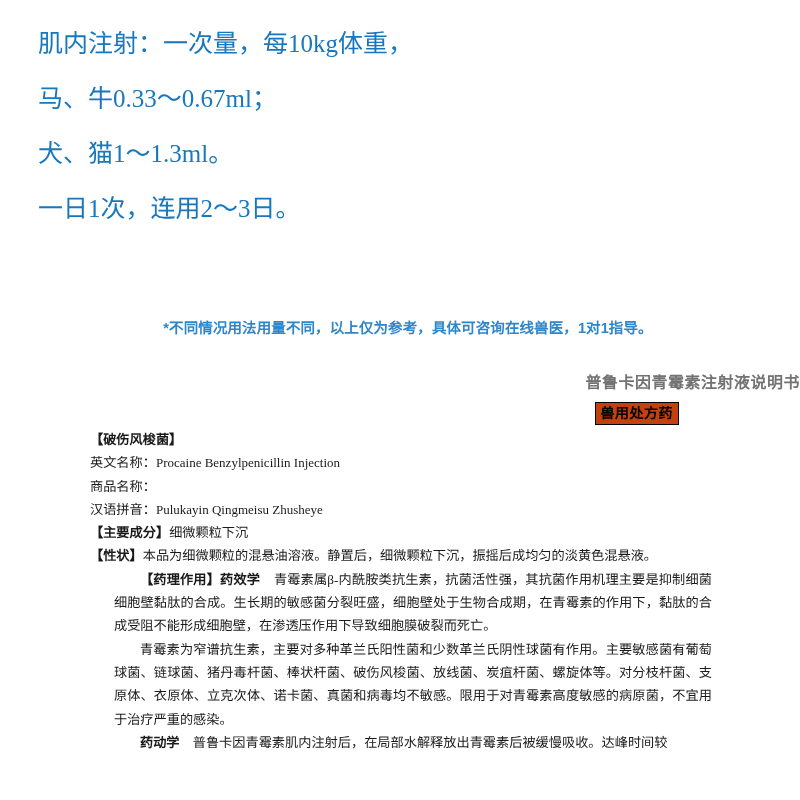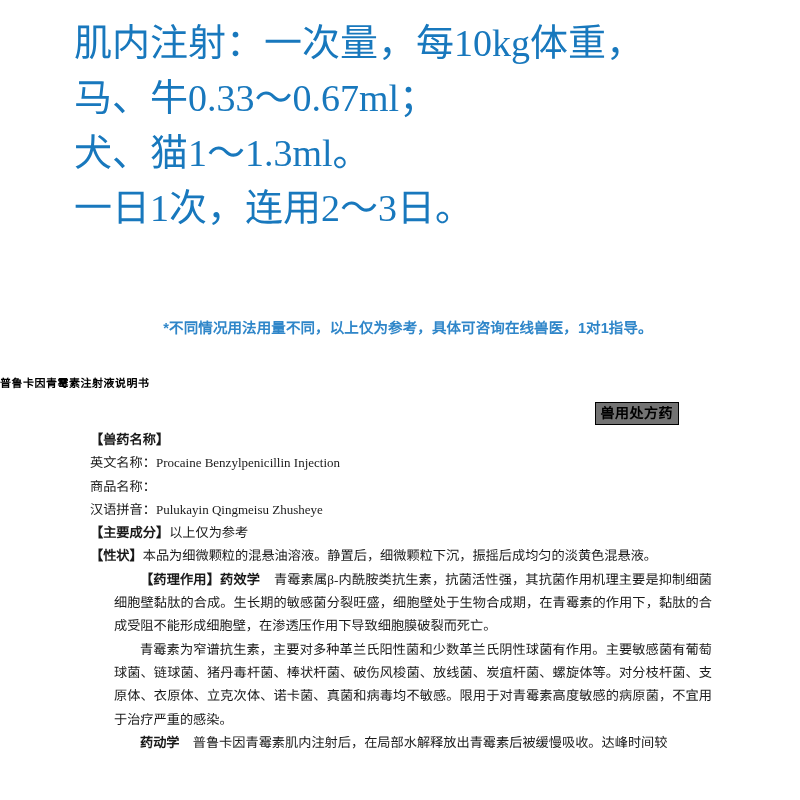--- a/index.html
+++ b/index.html
@@ -22,24 +22,24 @@
     position: absolute;
     left: 0;
     top: 0;
     width: 800px;
     padding-top: 16px;
     box-sizing: border-box;
   }
   .dosage-line {
     color: #1878bd;
     font-family: "Liberation Serif", "DejaVu Serif", serif;
-    font-size: 38px;
+    font-size: 25px;
     line-height: 55px;
     letter-spacing: 0px;
-    padding-left: 74px;
+    padding-left: 38px;
     white-space: nowrap;
   }
 
   
   .note-line {
     position: absolute;
     left: 0;
     top: 316px;
     width: 800px;
     text-align: center;
@@ -54,26 +54,26 @@
 
   
   .leaflet {
     position: absolute;
     left: 0;
     top: 366px;
     width: 800px;
     box-sizing: border-box;
   }
   .leaflet-title {
-    text-align: left;
+    text-align: right;
     font-family: "Liberation Serif", "DejaVu Serif", serif;
     font-weight: bold;
-    font-size: 11px;
+    font-size: 16px;
     letter-spacing: 0.5px;
-    color: #000000;
+    color: #737373;
     margin: 0;
     padding: 6px 0 0 0;
     line-height: 22px;
   }
 
   .rx-row {
     position: relative;
     height: 26px;
     margin-top: 8px;
   }
@@ -82,21 +82,21 @@
     right: 121px;
     top: 0;
     border: 1.6px solid #000;
     padding: 1px 5px 2px 5px;
     font-family: "Liberation Sans", "DejaVu Sans", sans-serif;
     font-weight: bold;
     font-size: 14px;
     line-height: 18px;
     letter-spacing: 0.5px;
     color: #000;
-    background: #737373;
+    background: #c2410c;
     white-space: nowrap;
   }
 
   .doc-body {
     padding: 0 88px 0 90px;
     font-family: "Liberation Serif", "DejaVu Serif", serif;
     font-size: 13.2px;
     line-height: 23.3px;
     color: #1a1a1a;
     text-align: justify;
@@ -128,38 +128,38 @@
 
   <div class="leaflet-title">普鲁卡因青霉素注射液说明书</div>
 
   <div class="rx-row">
     <div class="rx-badge">兽用处方药</div>
   </div>
 
   <div class="doc-body">
 
     <div class="doc-para">
-      <span class="sec-head">【兽药名称】</span>
+      <span class="sec-head">【破伤风梭菌】</span>
     </div>
 
 
     <div class="doc-para doc-line">
       <span class="label-cn">英文名称：</span><span class="latin">Procaine Benzylpenicillin Injection</span>
     </div>
 
     <div class="doc-para doc-line">
       <span class="label-cn">商品名称：</span><span class="label-cn"></span>
     </div>
 
     <div class="doc-para doc-line">
       <span class="label-cn">汉语拼音：</span><span class="latin">Pulukayin Qingmeisu Zhusheye</span>
     </div>
 
     <div class="doc-para doc-line">
-      <span class="sec-head">【主要成分】</span><span>以上仅为参考</span>
+      <span class="sec-head">【主要成分】</span><span>细微颗粒下沉</span>
     </div>
 
     <div class="doc-para">
       <span class="sec-head">【性状】</span><span>本品为细微颗粒的混悬油溶液。静置后，细微颗粒下沉，振摇后成均匀的淡黄色混悬液。</span>
     </div>
 
     <div class="doc-para indent">
       <span class="sec-head">【药理作用】</span><span class="sub-head">药效学</span>&nbsp;&nbsp;&nbsp;&nbsp;<span>青霉素属β-内酰胺类抗生素，抗菌活性强，其抗菌作用机理主要是抑制细菌细胞壁黏肽的合成。生长期的敏感菌分裂旺盛，细胞壁处于生物合成期，在青霉素的作用下，黏肽的合成受阻不能形成细胞壁，在渗透压作用下导致细胞膜破裂而死亡。</span>
     </div>
 

